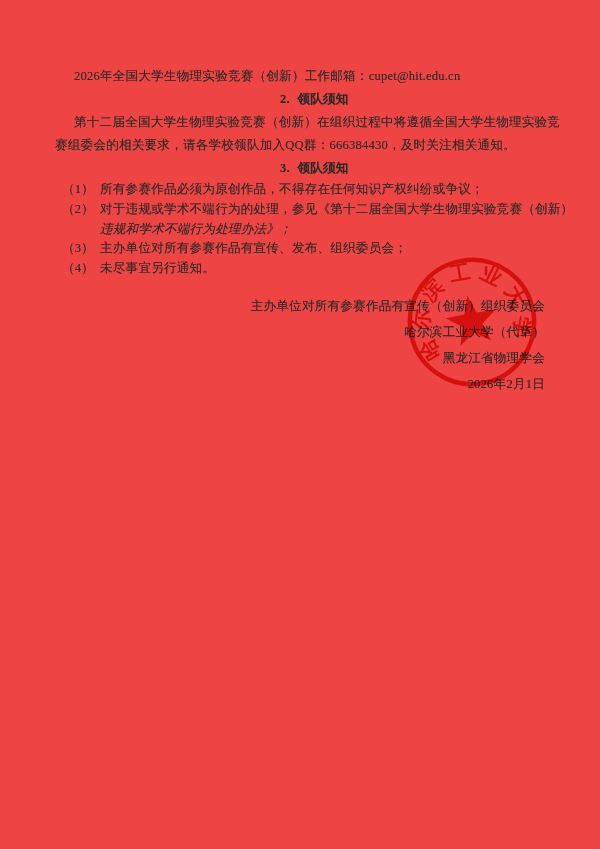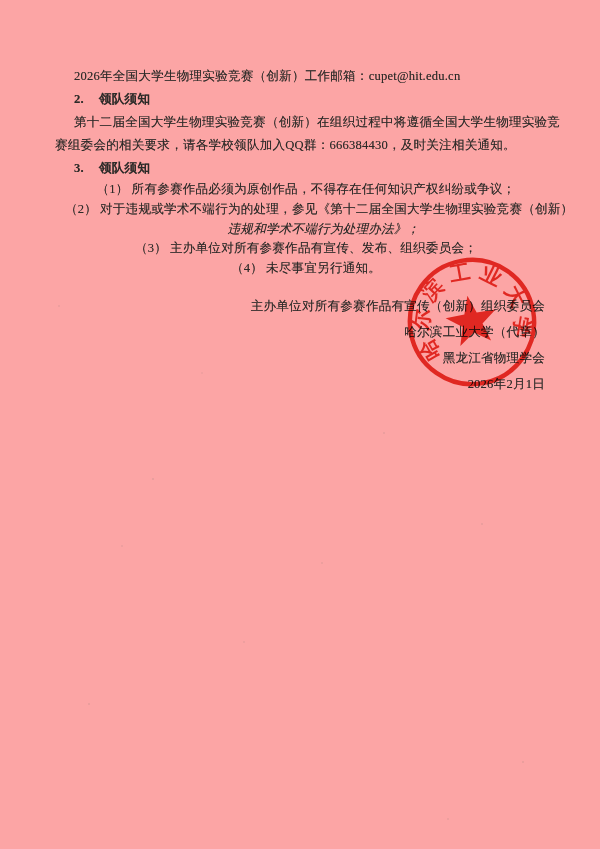--- a/index.html
+++ b/index.html
@@ -4,21 +4,21 @@
 <style>
   html,body{margin:0;padding:0;}
   body{
     width:600px;height:849px;
     font-family:"Liberation Serif","DejaVu Serif",serif;
     background:#e9e8e6;
   }
   .page{
     position:relative;
     width:600px;height:849px;
-    background:#fca5a5;
+    background:#ef4444;
     overflow:hidden;
     color:#2c2a28;
   }
   
   .speckles{
     position:absolute;left:0;top:0;width:2px;height:2px;border-radius:50%;
     background:transparent;
     box-shadow:
       152px 478px 0 0 rgba(110,110,105,.18),
       321px 562px 0 0 rgba(110,110,105,.14),
@@ -34,23 +34,23 @@
       121px 545px 0 0 rgba(110,110,105,.13);
   }
   .content{
     position:absolute;left:55px;top:65px;width:492px;
     font-size:12.6px;
     letter-spacing:.2px;
     text-shadow:0 0 .6px rgba(60,55,50,.55);
   }
   .line{line-height:23px;white-space:nowrap;}
   .indent{padding-left:19px;}
-  .heading{font-weight:bold;}
+  .heading{font-weight:bold;text-align:center;}
   .hnum{display:inline-block;min-width:25px;font-weight:bold;}
-  .items .line{line-height:19.8px;text-align:center;}
+  .items .line{line-height:19.8px;}
   .inum{display:inline-block;margin-left:7px;width:38px;}
   .cont{padding-left:45px;font-style:italic;}
   .signature{
     position:absolute;right:55px;top:293px;
     font-size:12.6px;line-height:26px;
     text-align:right;white-space:nowrap;
     letter-spacing:.2px;
     text-shadow:0 0 .6px rgba(60,55,50,.55);
   }
   .stamp{

